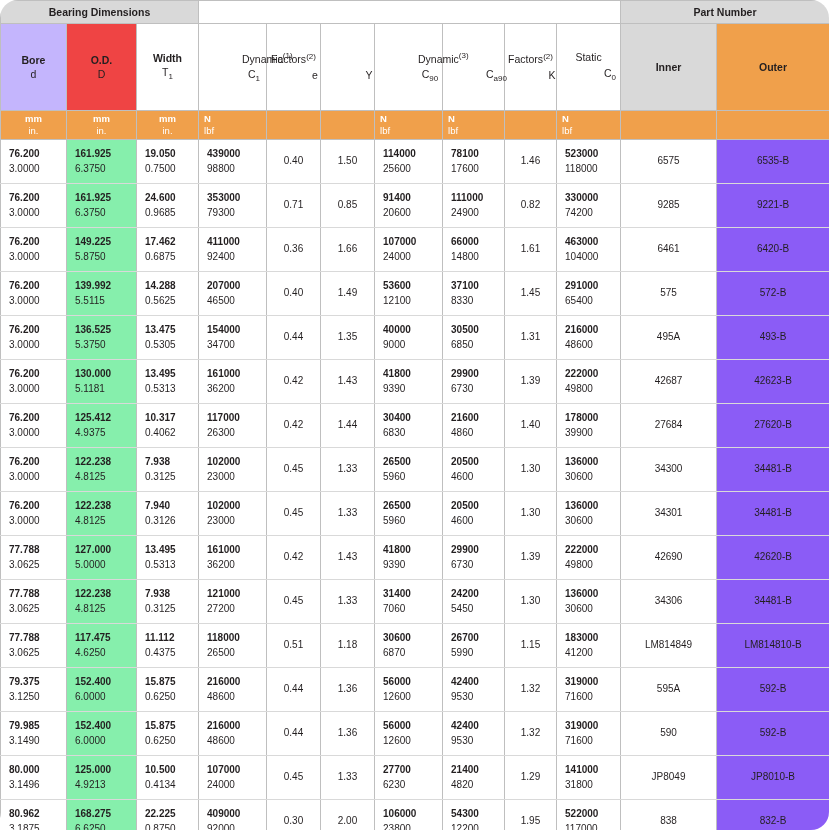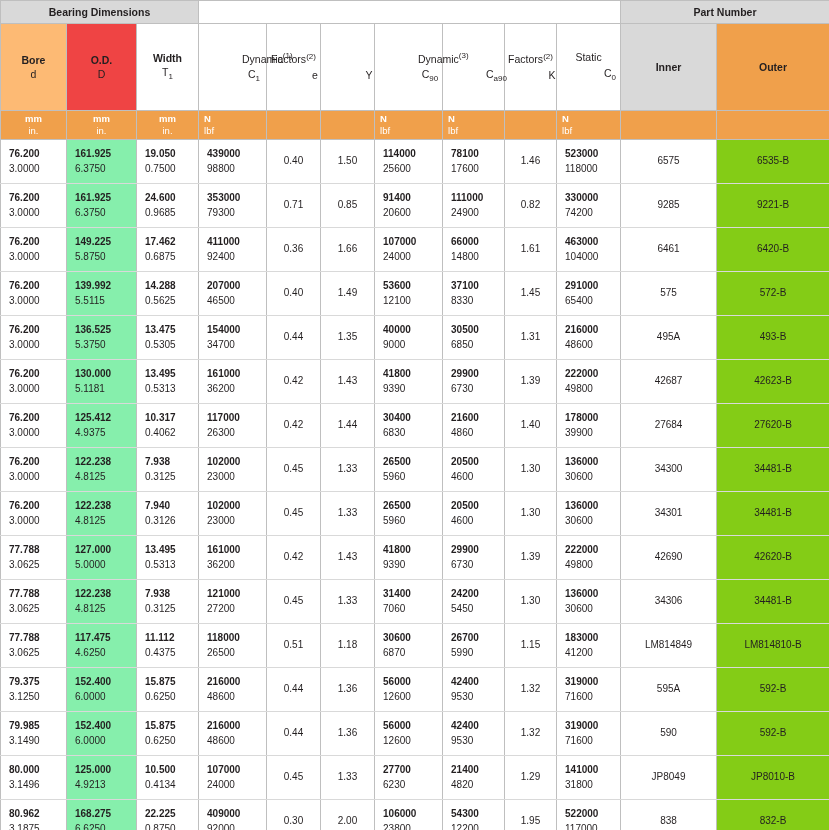--- a/index.html
+++ b/index.html
@@ -1,47 +1,47 @@
 <!DOCTYPE html>
 <html><head>
 <meta charset="utf-8">
 <style>
   html,body{margin:0;padding:0;background:#fff;}
   body{font-family:"Liberation Sans",sans-serif;color:#231f20;}
-  .sheet{width:829px;height:830px;position:relative;box-sizing:border-box;overflow:hidden;}
+  .sheet{width:829px;height:830px;position:relative;box-sizing:border-box;overflow:hidden;border-radius:18px;}
   table{border-collapse:collapse;width:829px;table-layout:fixed;}
   td,th{padding:0;margin:0;vertical-align:middle;}
   
   .grp{height:22px;font-size:10.5px;font-weight:bold;text-align:center;color:#231f20;}
   .grp-bd{background:#d9d9d9;border:1px solid #bfbfbf;}
   .grp-lr{background:#ffffff;border:1px solid #bfbfbf;}
   .grp-pn{background:#d9d9d9;border:1px solid #bfbfbf;}
   
   .colhdr{height:86px;font-size:10.5px;text-align:center;border:1px solid #bfbfbf;line-height:1.35;}
-  .c-bore{background:#fdba74;font-weight:bold;margin-top:45px;}
+  .c-bore{background:#c4b5fd;font-weight:bold;margin-top:45px;}
   .c-od{background:#ef4444;font-weight:bold;}
   .c-width{background:#ffffff;font-weight:bold;}
   .c-plain{background:#ffffff;}
   .c-inner{background:#d9d9d9;font-weight:bold;}
   .c-outer{background:#f0a04b;font-weight:bold;}
   .sub{font-size:8px;vertical-align:super;}
   .subsc{font-size:8px;vertical-align:sub;}
   .ttl2{display:block;margin-top:2px;text-align:center;padding-left:4px;margin-left:39px;}
   
   .units{height:28px;font-size:9.5px;font-weight:bold;text-align:center;border:1px solid #bfbfbf;line-height:1.3;margin-top:36px;}
   .u-orange{background:#f0a04b;color:#ffffff;}
   
   .drow td{height:43px;font-size:10px;border-left:1px solid #bfbfbf;border-right:1px solid #bfbfbf;border-bottom:1px solid #d9d9d9;line-height:1.45;}
   .b{font-weight:bold;}
   .line1{display:block;}
   .line2{display:block;font-weight:normal;}
   .cell-ctr{text-align:center;}
   .cell-l{text-align:left;padding-left:8px;}
   .orangecol{background:#86efac;}
-  .outercol{background:#84cc16;}
+  .outercol{background:#8b5cf6;}
 </style>
 </head>
 <body>
 
 <div class="sheet">
 <table>
   <colgroup>
     <col style="width:66px">
         <col style="width:70px">
         <col style="width:62px">

